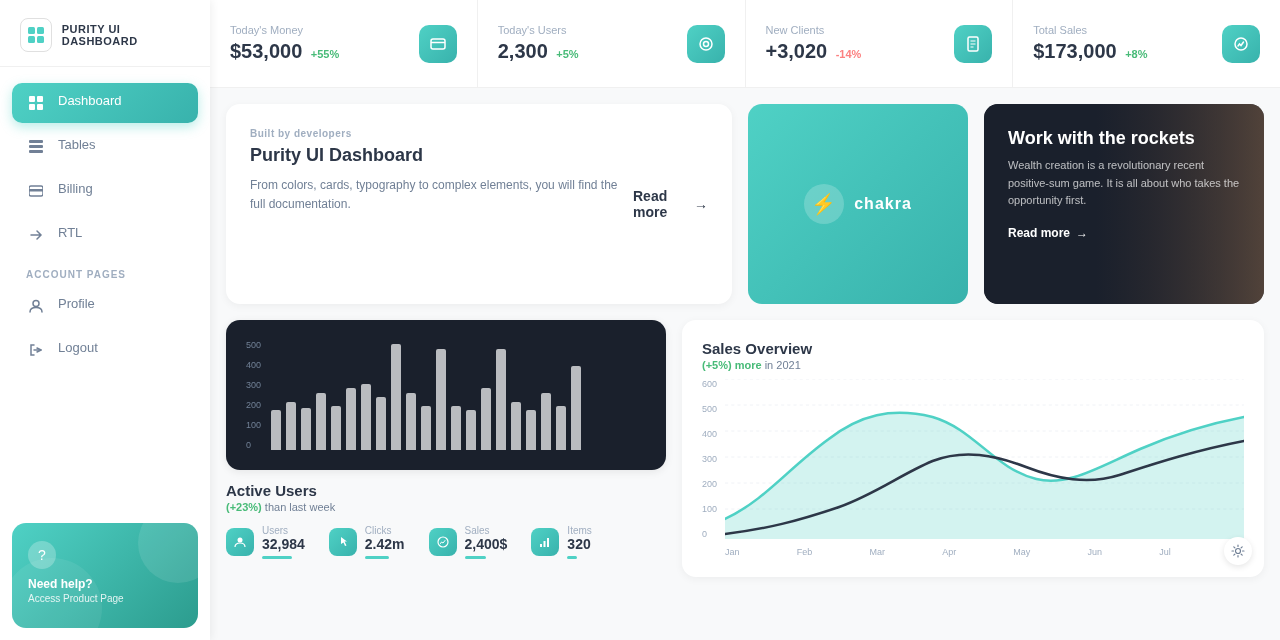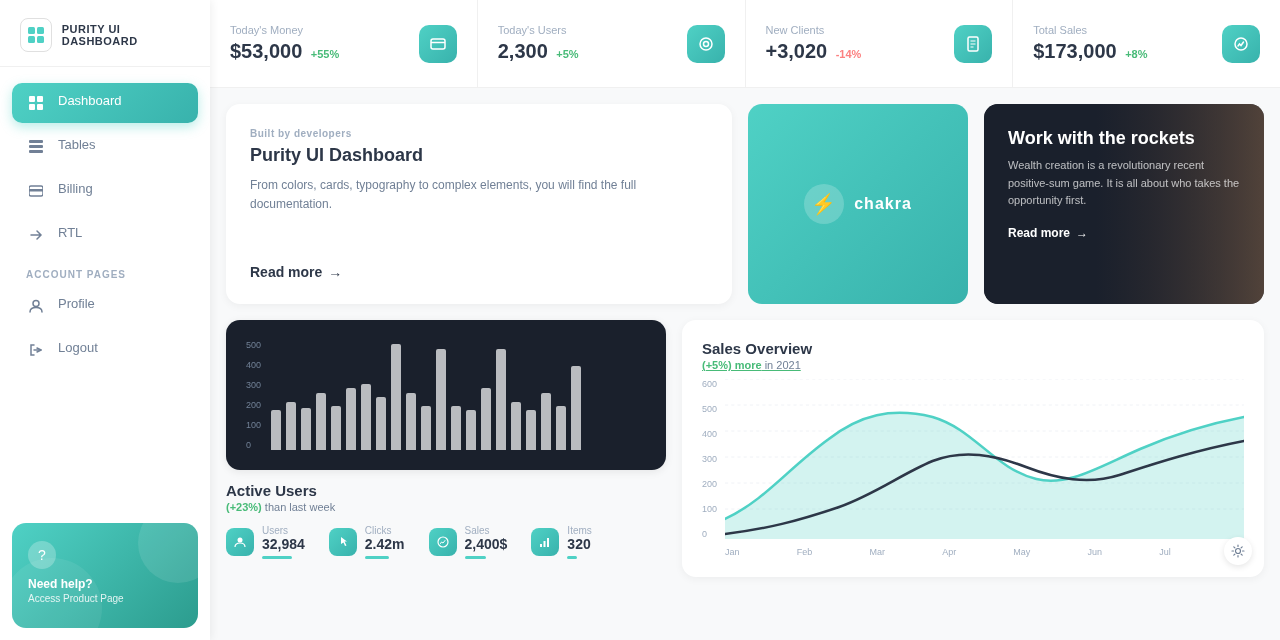--- a/index.html
+++ b/index.html
@@ -169,21 +169,21 @@
       gap: 16px;
     }
 
     
     .promo-card {
       flex: 1;
       background: #fff;
       border-radius: 14px;
       padding: 24px;
       display: flex;
-      flex-direction: column;
+      flex-direction: row;
       justify-content: space-between;
       min-height: 200px;
       box-shadow: 0 2px 8px rgba(0,0,0,0.05);
     }
     .promo-tag { font-size: 10px; color: #a0aec0; font-weight: 600; letter-spacing: 0.5px; margin-bottom: 6px; }
     .promo-title { font-size: 18px; font-weight: 700; color: #2d3748; margin-bottom: 10px; }
     .promo-desc { font-size: 12px; color: #718096; line-height: 1.6; margin-bottom: 16px; }
     .read-more {
       display: flex; align-items: center; gap: 6px;
       font-size: 12px; font-weight: 600; color: #2d3748;
@@ -287,21 +287,21 @@
 
     
     .sales-card {
       flex: 1;
       background: #fff;
       border-radius: 14px;
       padding: 20px;
       box-shadow: 0 2px 8px rgba(0,0,0,0.05);
     }
     .sales-title { font-size: 15px; font-weight: 700; color: #2d3748; margin-bottom: 2px; }
-    .sales-sub { font-size: 11px; color: #48bb78; font-weight: 600; text-decoration: underline; }
+    .sales-sub { font-size: 11px; color: #48bb78; font-weight: 600; }
     .sales-sub span { color: #718096; font-weight: 400; }
     .chart-x-labels {
       display: flex;
       justify-content: space-between;
       margin-top: 4px;
     }
     .chart-x-label { font-size: 9px; color: #a0aec0; }
 
     .gear-icon-btn {
       position: absolute;

